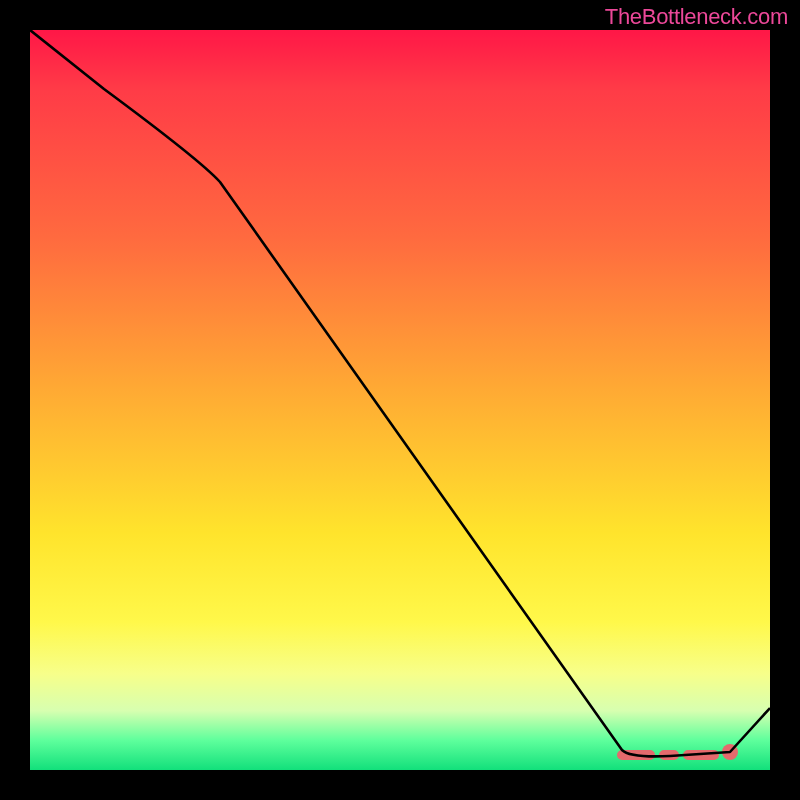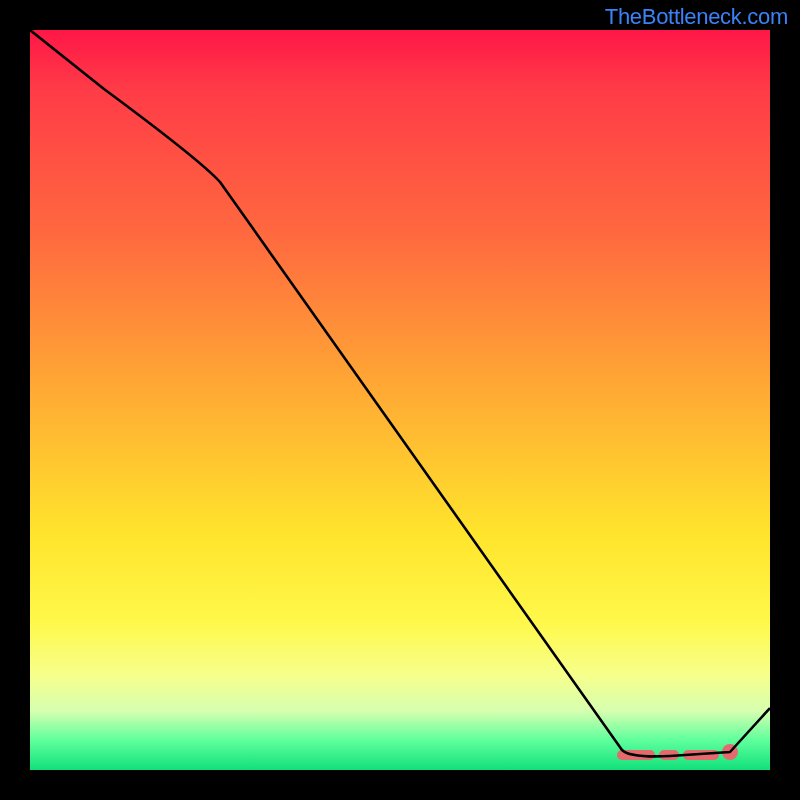--- a/index.html
+++ b/index.html
@@ -14,21 +14,21 @@
   .stage {
     position: relative;
     width: 800px;
     height: 800px;
     background: #000;
   }
   .watermark {
     position: absolute;
     top: 4px;
     right: 12px;
-    color: #3b82f6;
+    color: #ec4899;
     font-size: 22px;
     font-weight: 400;
     letter-spacing: -0.3px;
     z-index: 5;
     margin-left: 36px;
   }
   .plot {
     position: absolute;
     left: 30px;
     top: 30px;

